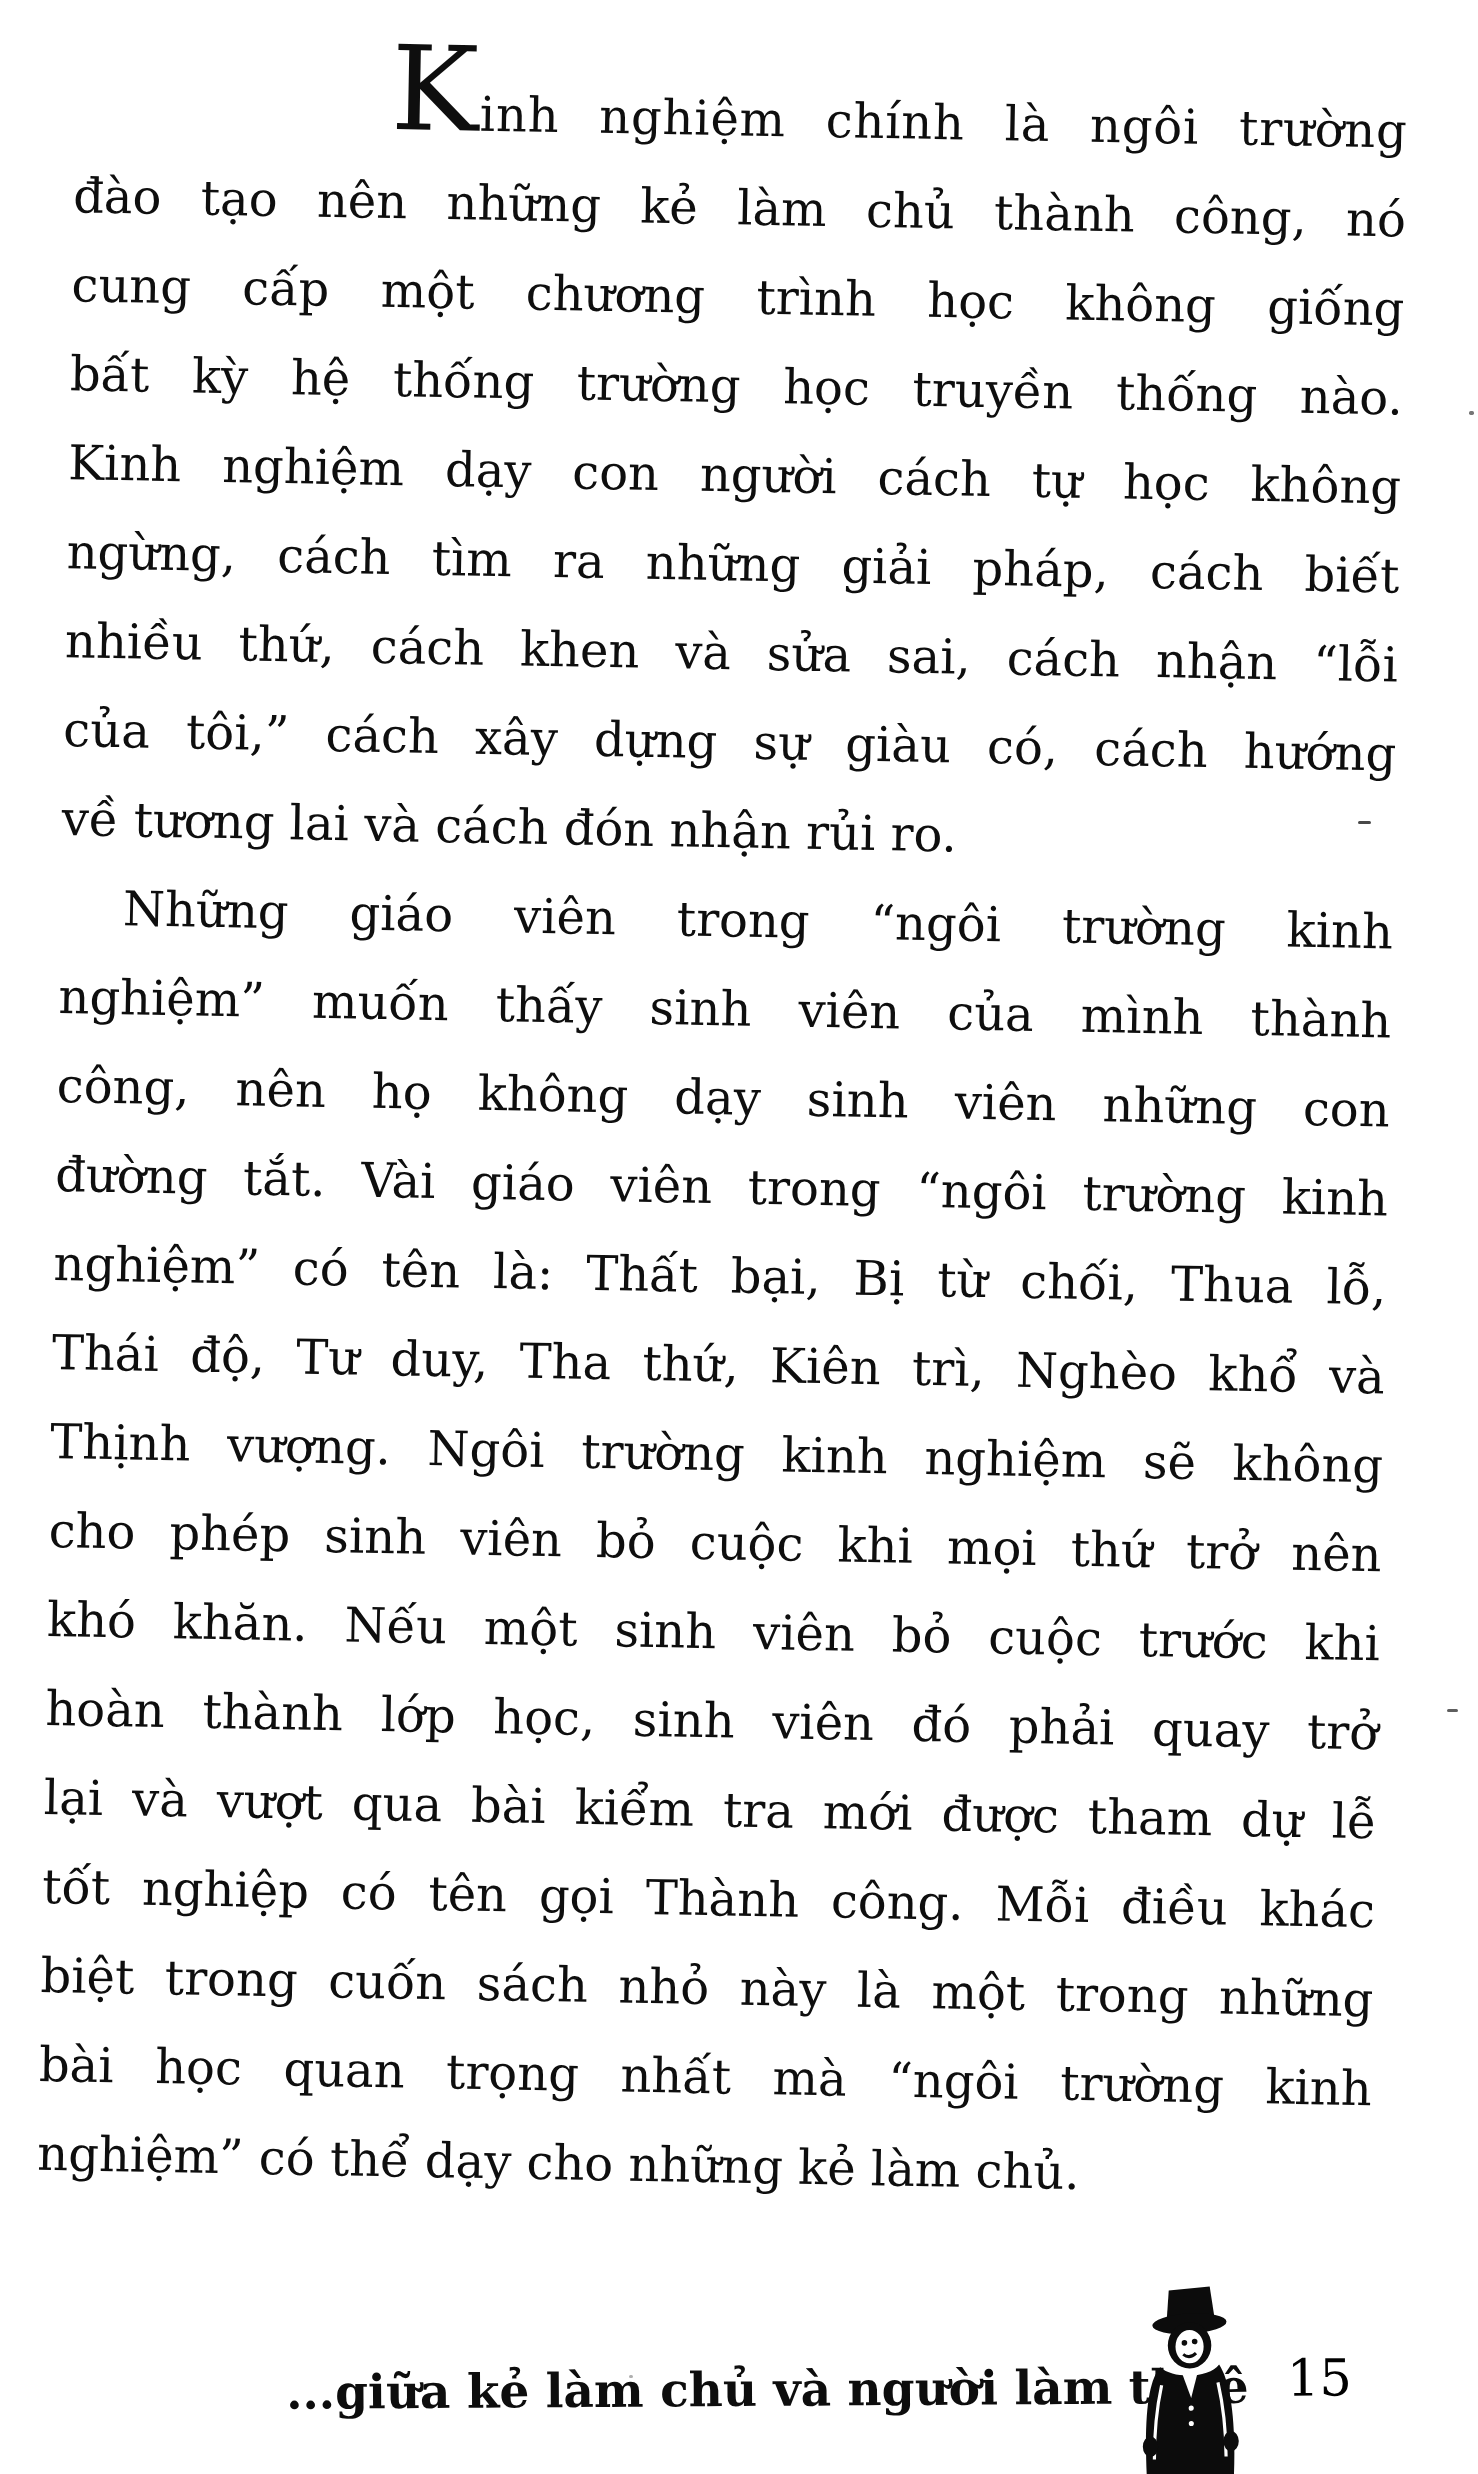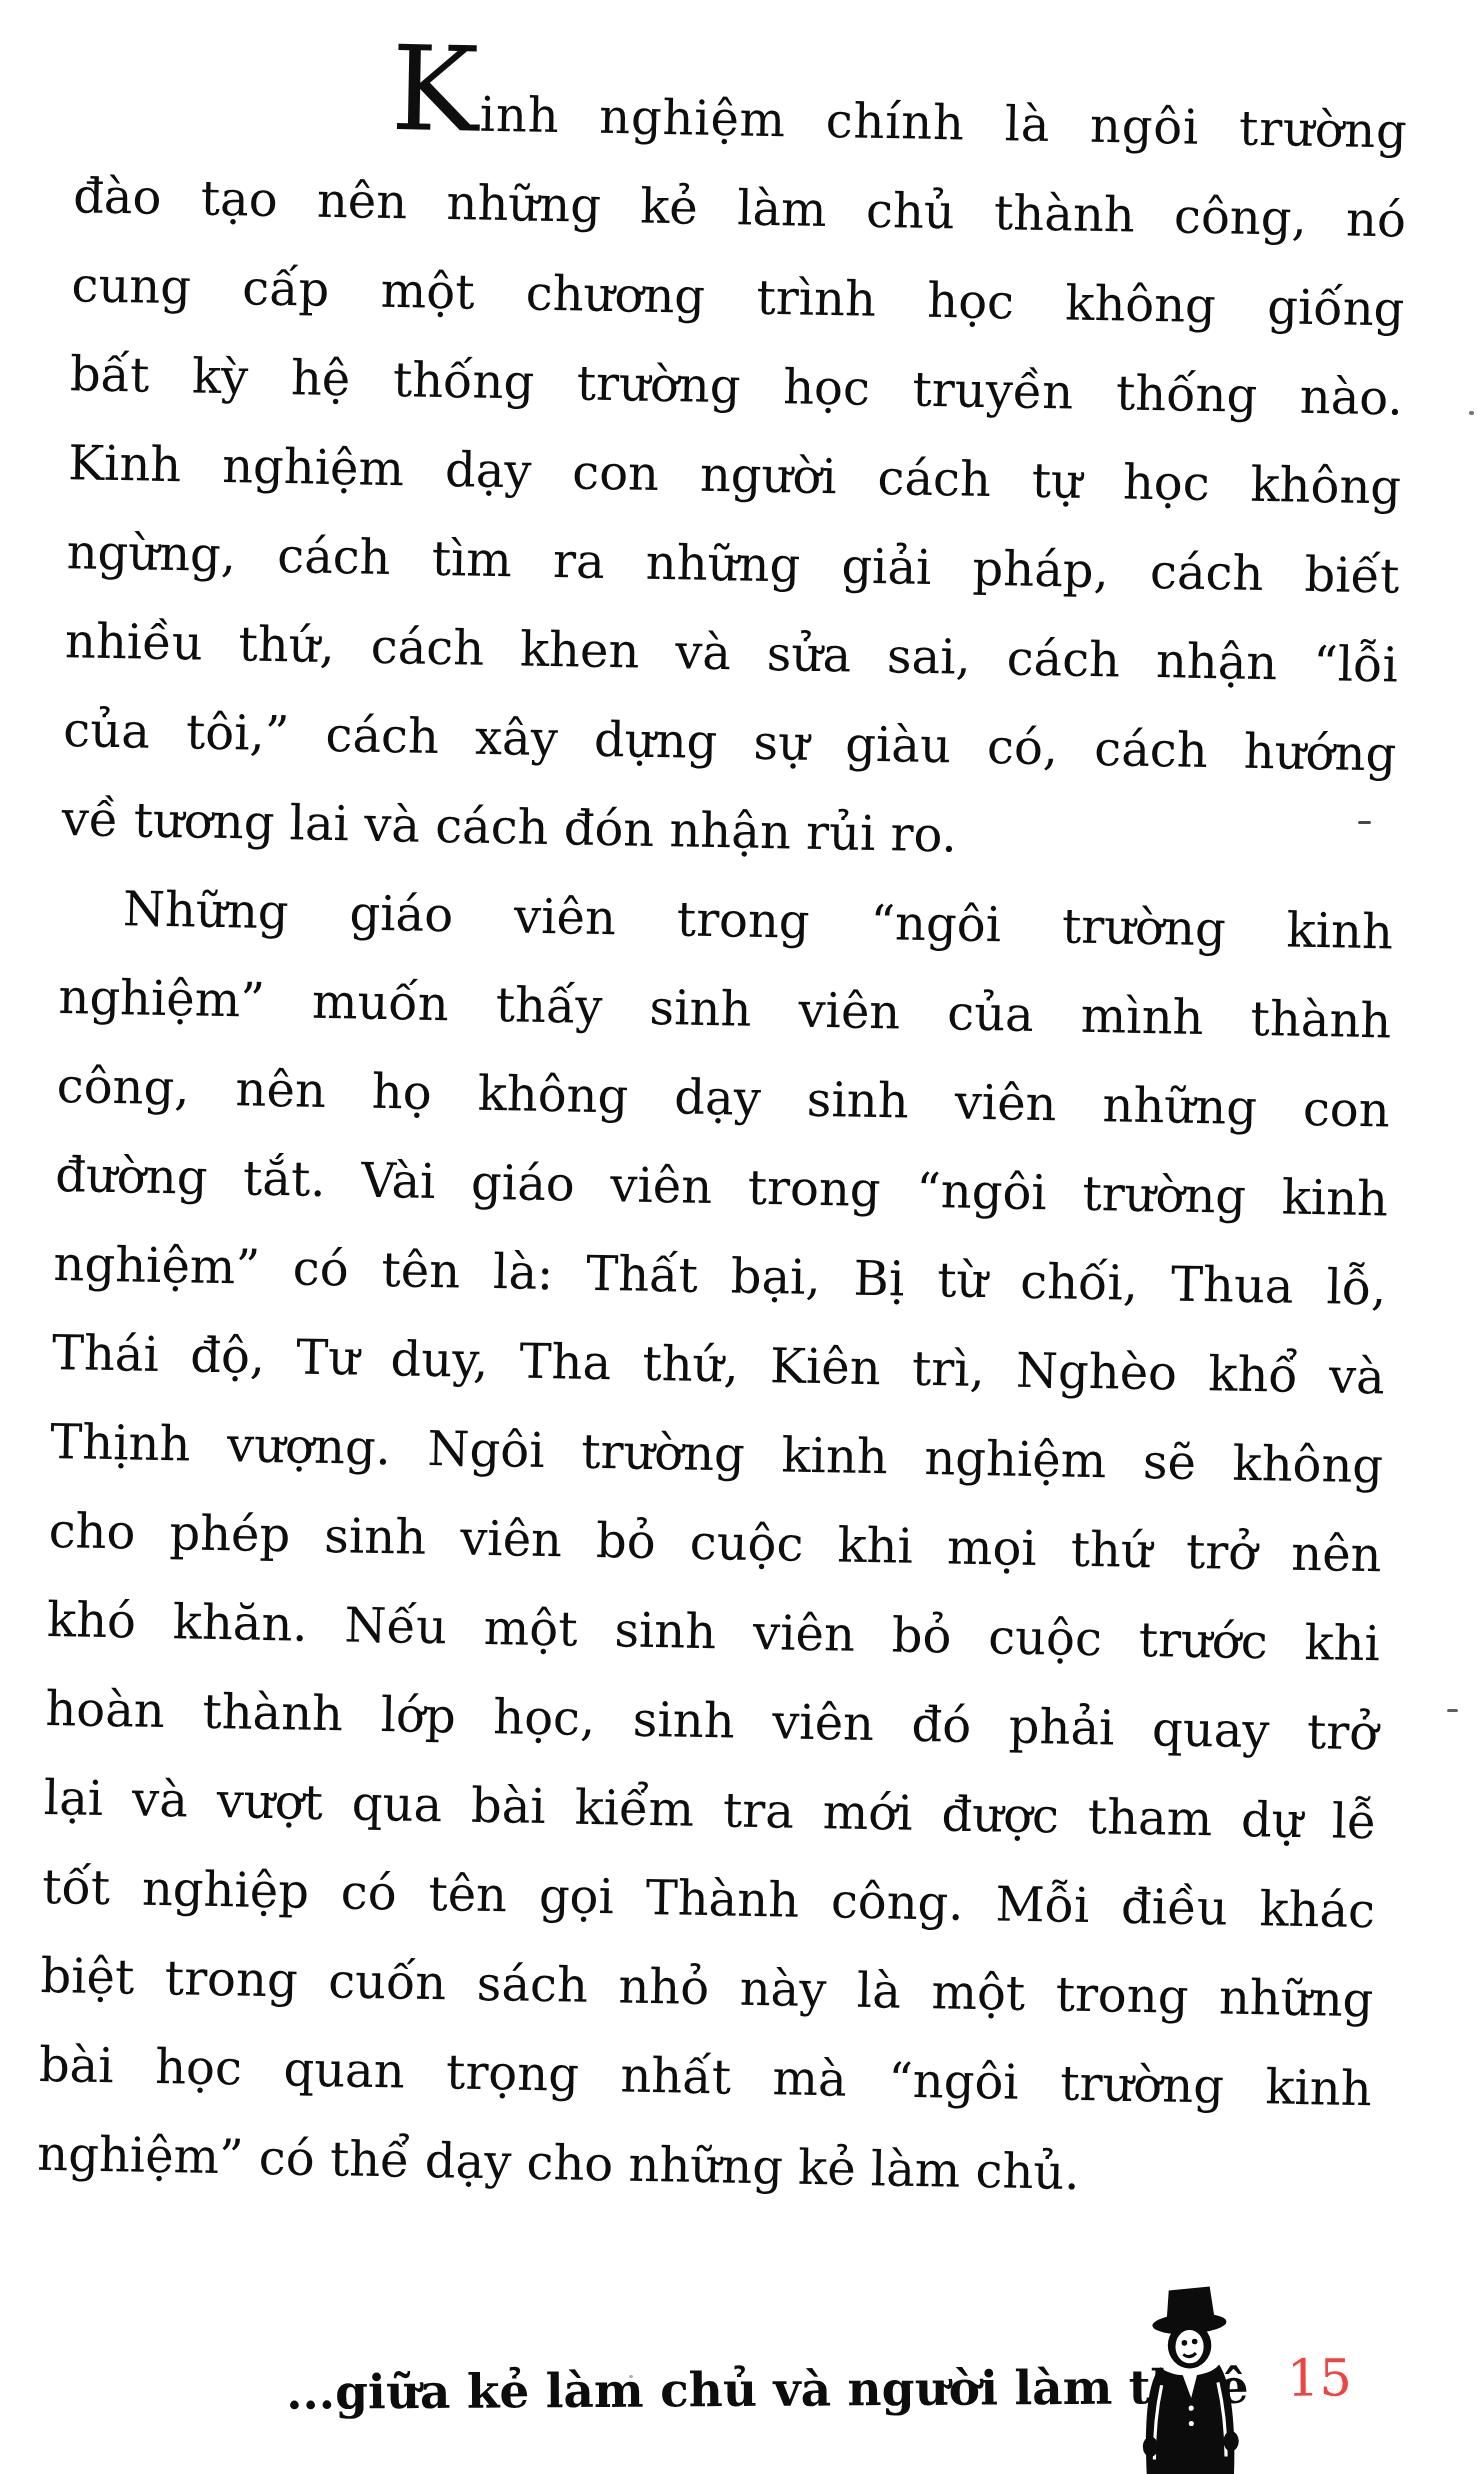--- a/index.html
+++ b/index.html
@@ -61,21 +61,21 @@
   }
   .footer-figure{
     position:absolute;
     left:1118px;top:-3.3px;
     width:141px;height:192px;
   }
   .page-num{
     position:absolute;
     left:1287px;top:61px;
     font-size:51px;
-    color:#ef4444;
+    color:#000000;
   }
 </style>
 </head>
 <body>
 
 <div class="page">
 
   <div class="text-block">
 
     <div class="para">

